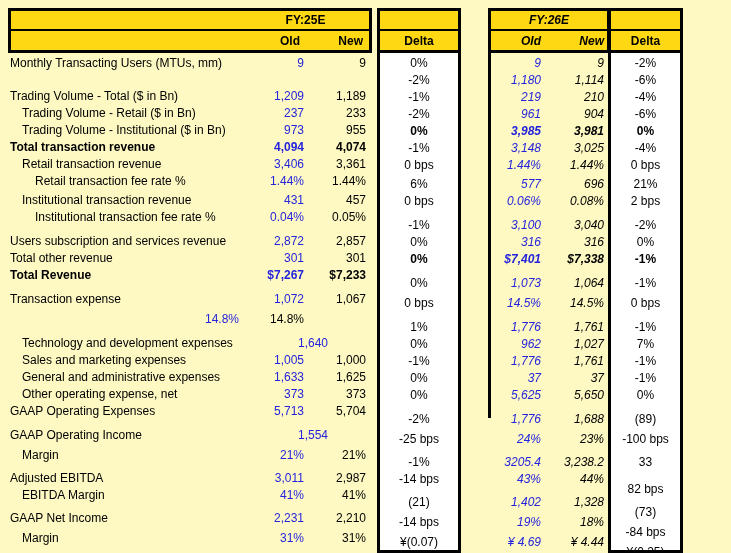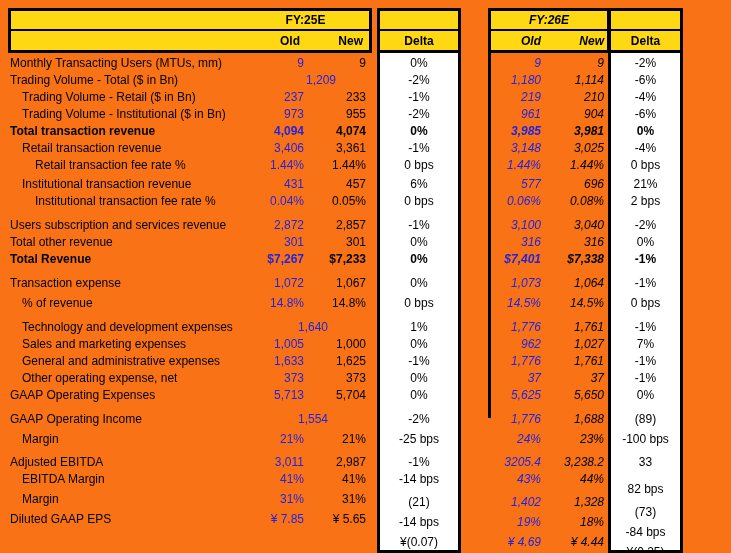--- a/index.html
+++ b/index.html
@@ -1,16 +1,16 @@
 <!DOCTYPE html>
 <html><head>
 <meta charset="utf-8">
 <style>
   html,body{margin:0;padding:0;background:#ffffff;}
-  .canvas{position:relative;width:731px;height:553px;background:#f97316;
+  .canvas{position:relative;width:731px;height:553px;background:#fef9c3;
           font-family:"Liberation Sans",sans-serif;color:#000;overflow:hidden;}
   .panel{position:absolute;top:8px;box-sizing:border-box;}
 
   
   .hdr{box-sizing:border-box;background:#FFD814;border:3px solid #000;height:45px;
        font-weight:bold;font-size:12px;}
   .hdr .r1{height:18px;border-bottom:2px solid #000;display:grid;align-items:center;}
   .hdr .r2{height:19px;display:grid;align-items:center;}
 
   #left-panel{left:8px;width:364px;}
@@ -65,21 +65,21 @@
         <div class="hcell-num">Old</div>
         <div class="hcell-num">New</div>
       </div>
     </div>
     <div class="tbody" id="left-body">
         <div class="lrow" style="margin-top: 0px;">
           <div class="lab">Monthly Transacting Users (MTUs, mm)</div>
           <div class="num old">9</div>
           <div class="num">9</div>
         </div>
-        <div class="lrow" style="margin-top: 0px; gap: 32px;">
+        <div class="lrow" style="margin-top: 16px;">
           <div class="lab">Trading Volume - Total ($ in Bn)</div>
           <div class="num old">1,209</div>
           <div class="num">1,189</div>
         </div>
         <div class="lrow" style="margin-top: 0px;">
           <div class="lab i1">Trading Volume - Retail ($ in Bn)</div>
           <div class="num old">237</div>
           <div class="num">233</div>
         </div>
         <div class="lrow" style="margin-top: 0px;">
@@ -126,21 +126,20 @@
           <div class="lab">Total Revenue</div>
           <div class="num old">$7,267</div>
           <div class="num">$7,233</div>
         </div>
         <div class="lrow" style="margin-top: 7px;">
           <div class="lab">Transaction expense</div>
           <div class="num old">1,072</div>
           <div class="num">1,067</div>
         </div>
         <div class="lrow" style="margin-top: 3px;">
-          <div class="lab i1">% of revenue</div>
           <div class="num old">14.8%</div>
           <div class="num">14.8%</div>
         </div>
         <div class="lrow" style="margin-top: 7px; gap: 24px;">
           <div class="lab i1">Technology and development expenses</div>
           <div class="num old">1,640</div>
           <div class="num">1,650</div>
         </div>
         <div class="lrow" style="margin-top: 0px;">
           <div class="lab i1">Sales and marketing expenses</div>
@@ -174,20 +173,25 @@
         </div>
         <div class="lrow" style="margin-top: 6px;">
           <div class="lab">Adjusted EBITDA</div>
           <div class="num old">3,011</div>
           <div class="num">2,987</div>
         </div>
         <div class="lrow" style="margin-top: 0px;">
           <div class="lab i1">EBITDA Margin</div>
           <div class="num old">41%</div>
           <div class="num">41%</div>
+        </div>
+        <div class="lrow" style="margin-top: 6px;">
+          <div class="lab">GAAP Net Income</div>
+          <div class="num old">2,231</div>
+          <div class="num">2,210</div>
         </div>
         <div class="lrow" style="margin-top: 3px;">
           <div class="lab i1">Margin</div>
           <div class="num old">31%</div>
           <div class="num">31%</div>
         </div>
         <div class="lrow" style="margin-top: 3px;">
           <div class="lab">Diluted GAAP EPS</div>
           <div class="num old">¥ 7.85</div>
           <div class="num">¥ 5.65</div>

